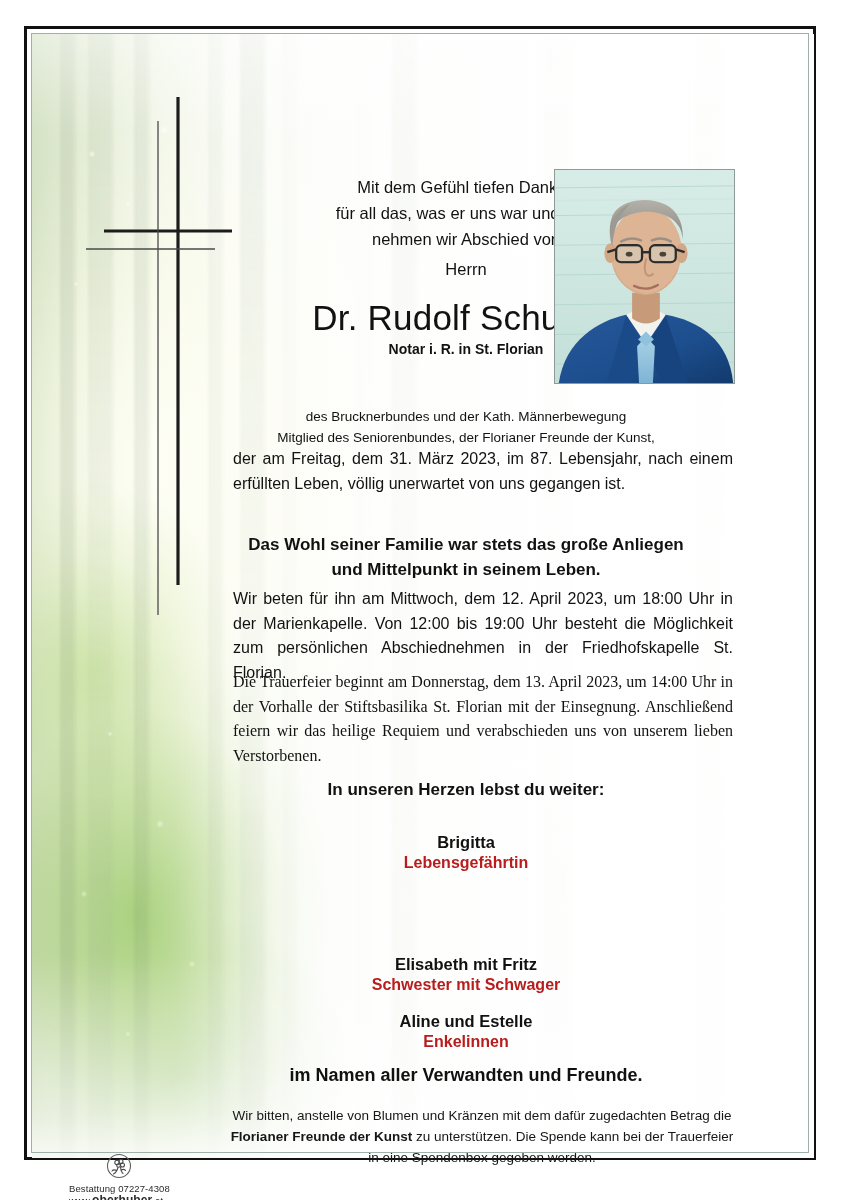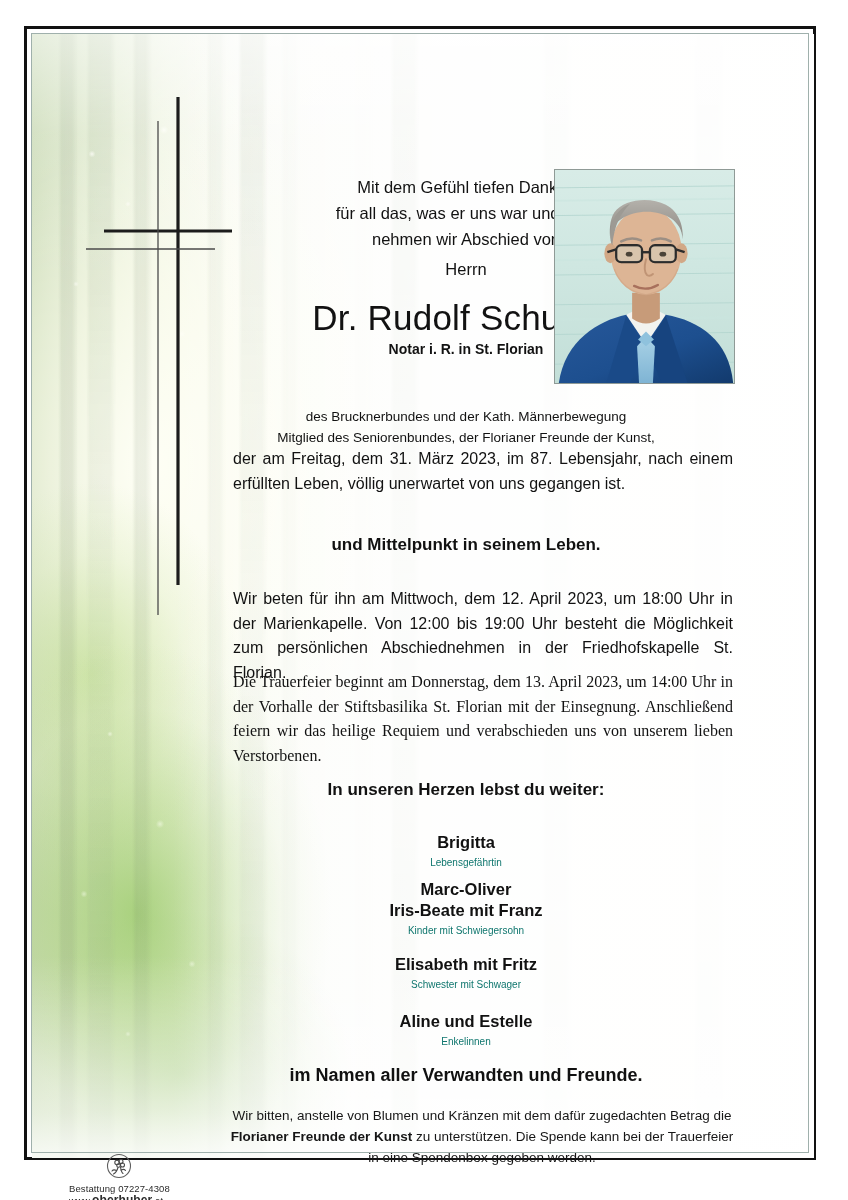--- a/index.html
+++ b/index.html
@@ -217,21 +217,21 @@
     left: 176px; width: 516px;
     top: 746px;
     text-align: center;
     font-size: 17px;
     font-weight: 700;
     color: #111;
   }
 
   .fam-group { position: absolute; left: 176px; width: 516px; text-align: center; }
   .fam-name  { font-size: 16.5px; font-weight: 700; color: #111; line-height: 21px; }
-  .fam-rel   { font-size: 10px; font-weight: 400; color: #0f766e; line-height: 19px; }
+  .fam-rel   { font-size: 16px; font-weight: 700; color: #b91c1c; line-height: 19px; }
   .fam-g1 { top: 790px; margin-top: 8px; }
   .fam-g2 { top: 845px; }
   .fam-g3 { top: 920px; }
   .fam-g4 { top: 977px; }
 
   .closing {
     position: absolute;
     left: 176px; width: 516px;
     top: 1031px;
     text-align: center;
@@ -321,39 +321,35 @@
     <div class="txt center-col block-title">Notar i. R. in St. Florian</div>
 
     <div class="txt center-col block-member">
       <div>des Brucknerbundes und der Kath. Männerbewegung</div>
       <div>Mitglied des Seniorenbundes, der Florianer Freunde der Kunst,</div>
     </div>
 
     <div class="para para-death">der am Freitag, dem 31. März 2023, im 87. Lebensjahr, nach einem erfüllten Leben, völlig unerwartet von uns gegangen ist.</div>
 
     <div class="quote">
+      <div>Das Wohl seiner Familie war stets das große Anliegen</div>
       <div>und Mittelpunkt in seinem Leben.</div>
     </div>
 
     <div class="para para-pray">Wir beten für ihn am Mittwoch, dem 12. April 2023, um 18:00 Uhr in der Marienkapelle. Von 12:00 bis 19:00 Uhr besteht die Möglichkeit zum persönlichen Abschiednehmen in der Friedhofskapelle St. Florian.</div>
 
     <div class="para para-funeral">Die Trauerfeier beginnt am Donnerstag, dem 13. April 2023, um 14:00 Uhr in der Vorhalle der Stiftsbasilika St. Florian mit der Einsegnung. Anschließend feiern wir das heilige Requiem und verabschieden uns von unserem lieben Verstorbenen.</div>
 
     <div class="hearts-head">In unseren Herzen lebst du weiter:</div>
 
     <div class="fam-group fam-g1">
       <div class="fam-name">Brigitta</div>
       <div class="fam-rel">Lebensgefährtin</div>
     </div>
 
-    <div class="fam-group fam-g2">
-      <div class="fam-name">Marc-Oliver</div>
-      <div class="fam-name">Iris-Beate mit Franz</div>
-      <div class="fam-rel">Kinder mit Schwiegersohn</div>
-    </div>
 
     <div class="fam-group fam-g3">
       <div class="fam-name">Elisabeth mit Fritz</div>
       <div class="fam-rel">Schwester mit Schwager</div>
     </div>
 
     <div class="fam-group fam-g4">
       <div class="fam-name">Aline und Estelle</div>
       <div class="fam-rel">Enkelinnen</div>
     </div>

